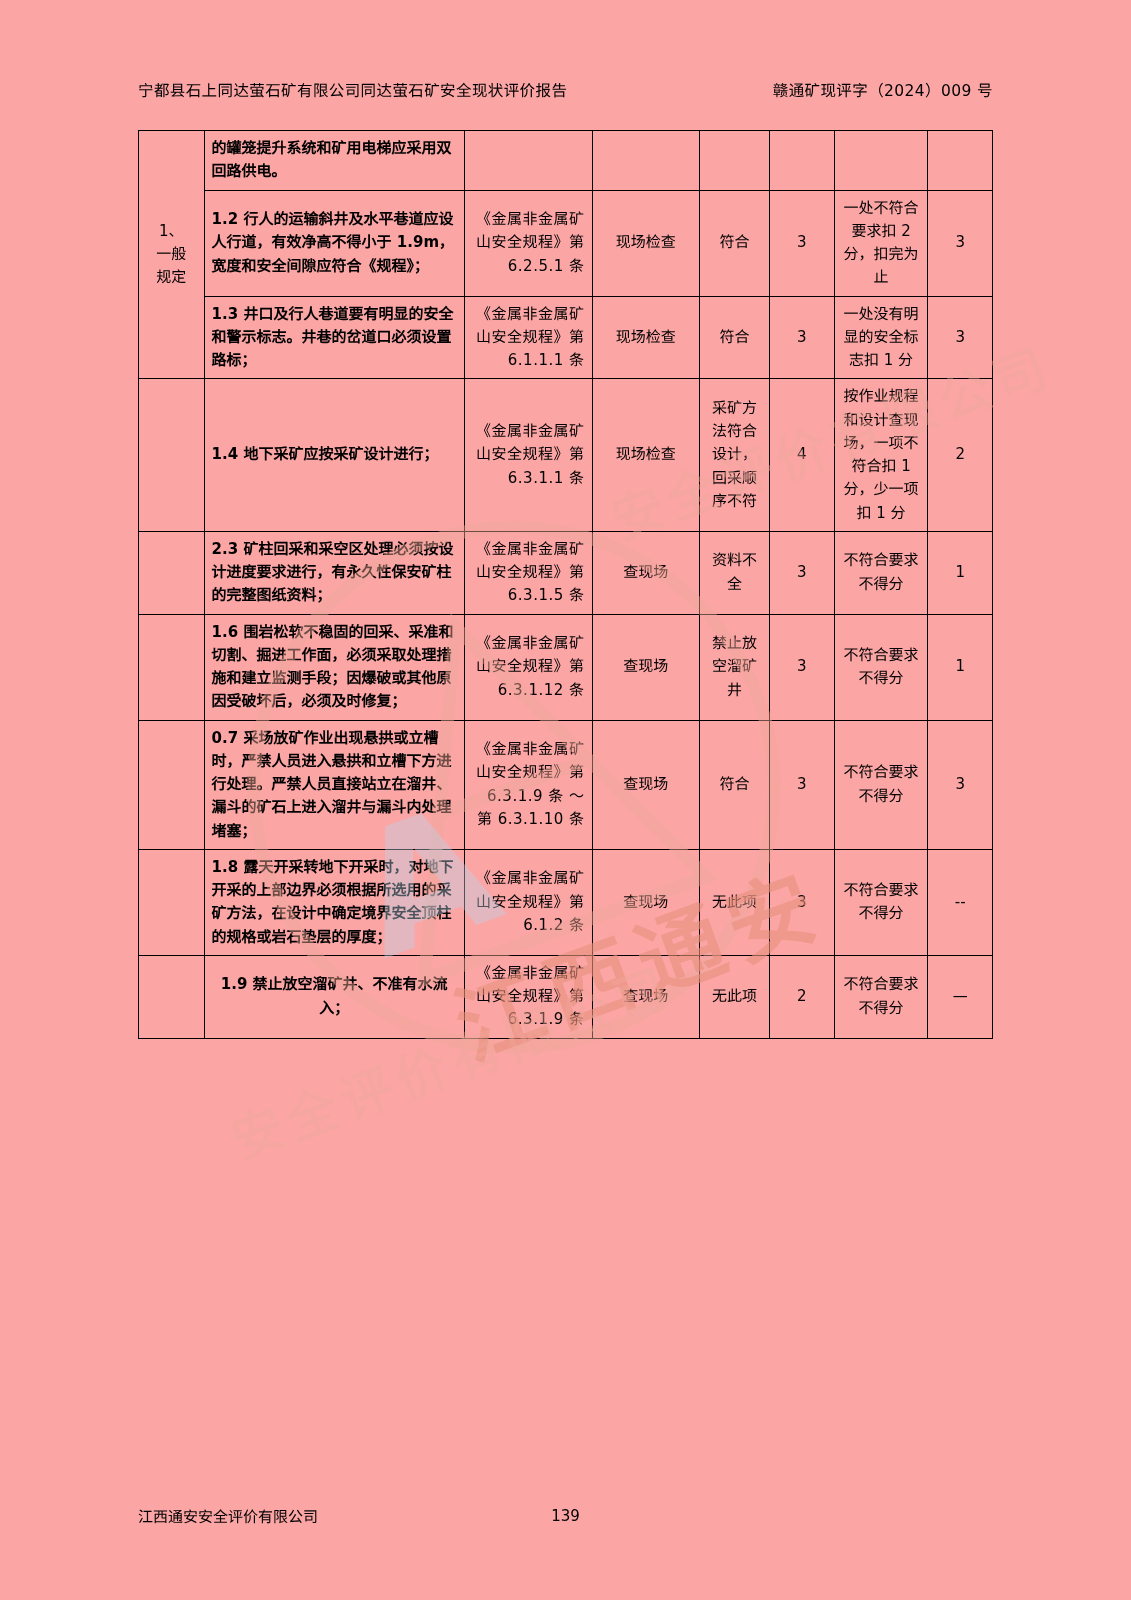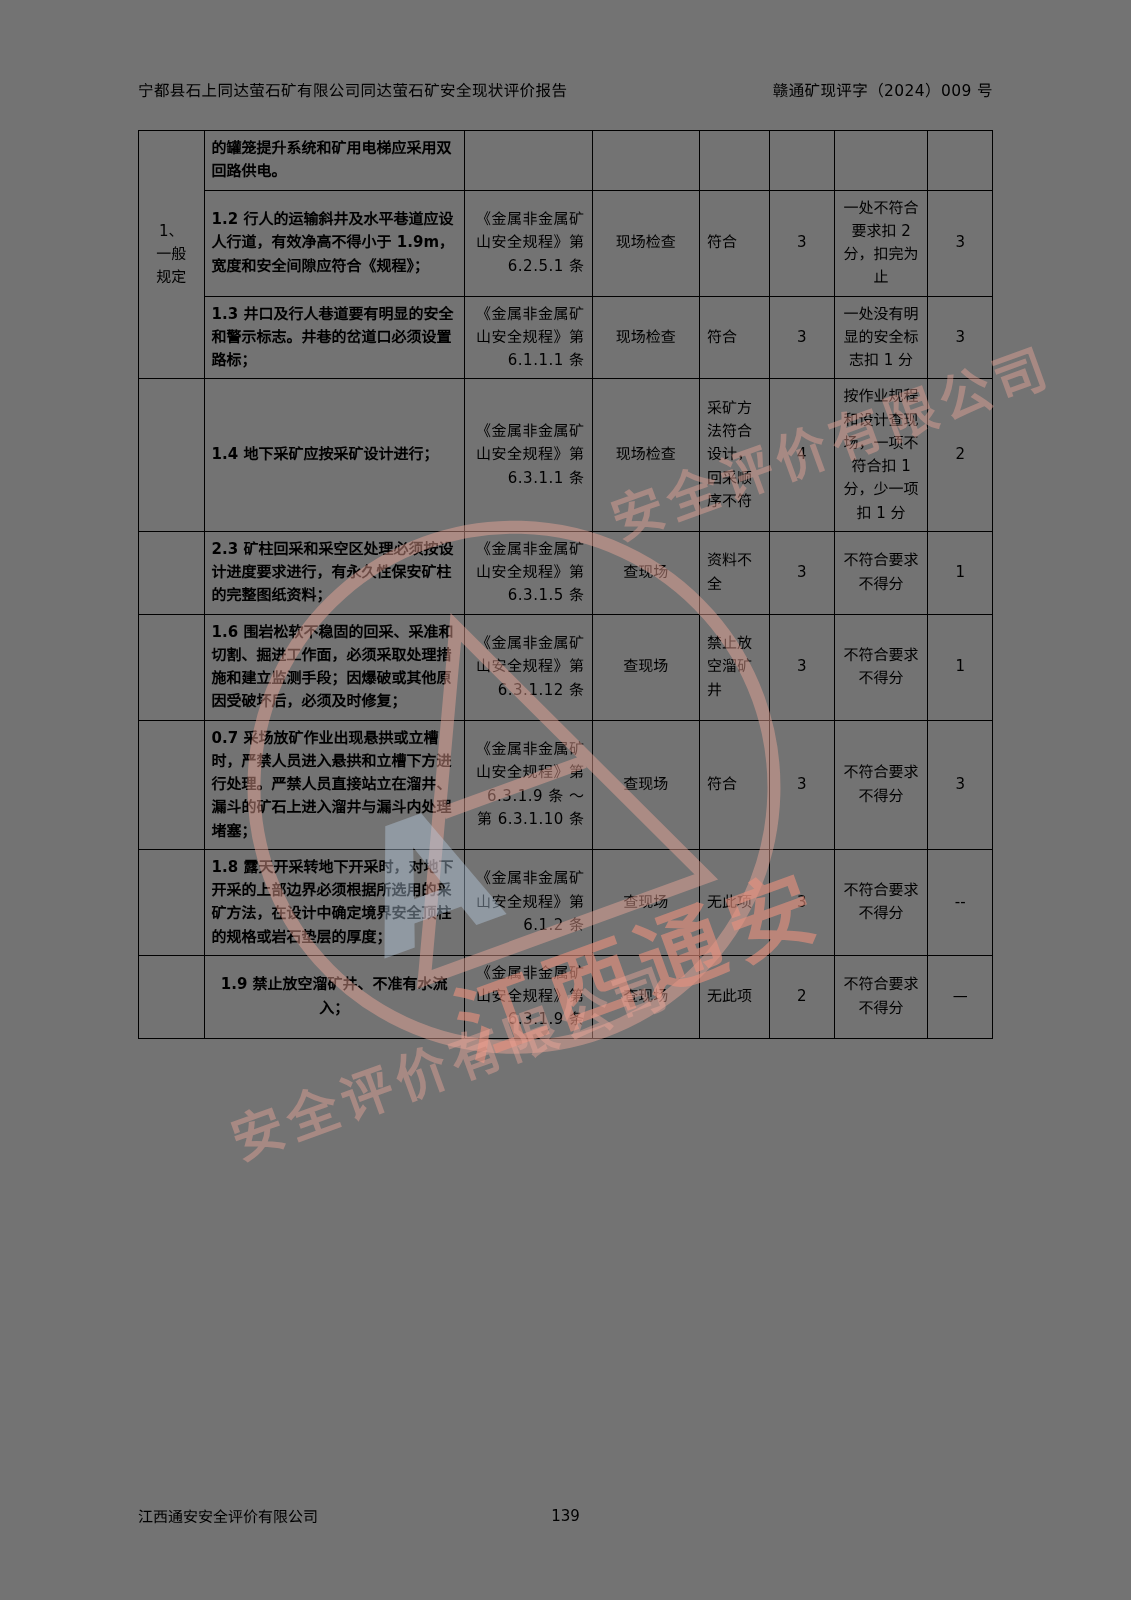--- a/index.html
+++ b/index.html
@@ -4,21 +4,21 @@
 <style>
   html, body {
     margin: 0;
     padding: 0;
     background: #ffffff;
   }
   .page {
     position: relative;
     width: 1131px;
     height: 1600px;
-    background: #737373;
+    background: #fca5a5;
     font-family: "DejaVu Sans", "Liberation Sans", sans-serif;
     overflow: hidden;
     box-sizing: border-box;
   }
 
   
   .header {
     position: absolute;
     top: 78px;
     left: 138px;
@@ -62,21 +62,21 @@
     padding: 6px 7px;
     font-size: 15px;
     line-height: 1.55;
     color: #000;
     background: transparent;
   }
   .c-cat    { width: 58px;  text-align: center; }
   .c-item   { width: 230px; text-align: left; font-weight: bold; }
   .c-basis  { width: 113px; text-align: right; }
   .c-method { width: 95px;  text-align: center; }
-  .c-result { width: 62px;  text-align: left; }
+  .c-result { width: 62px;  text-align: center; }
   .c-std    { width: 57px;  text-align: center; }
   .c-rule   { width: 83px;  text-align: center; }
   .c-score  { width: 57px;  text-align: center; }
 
   .cat-cell { font-size: 15px; line-height: 1.6; }
   .basis-cell { letter-spacing: 0.5px; }
   .center { text-align: center; }
 
   
   .footer {

